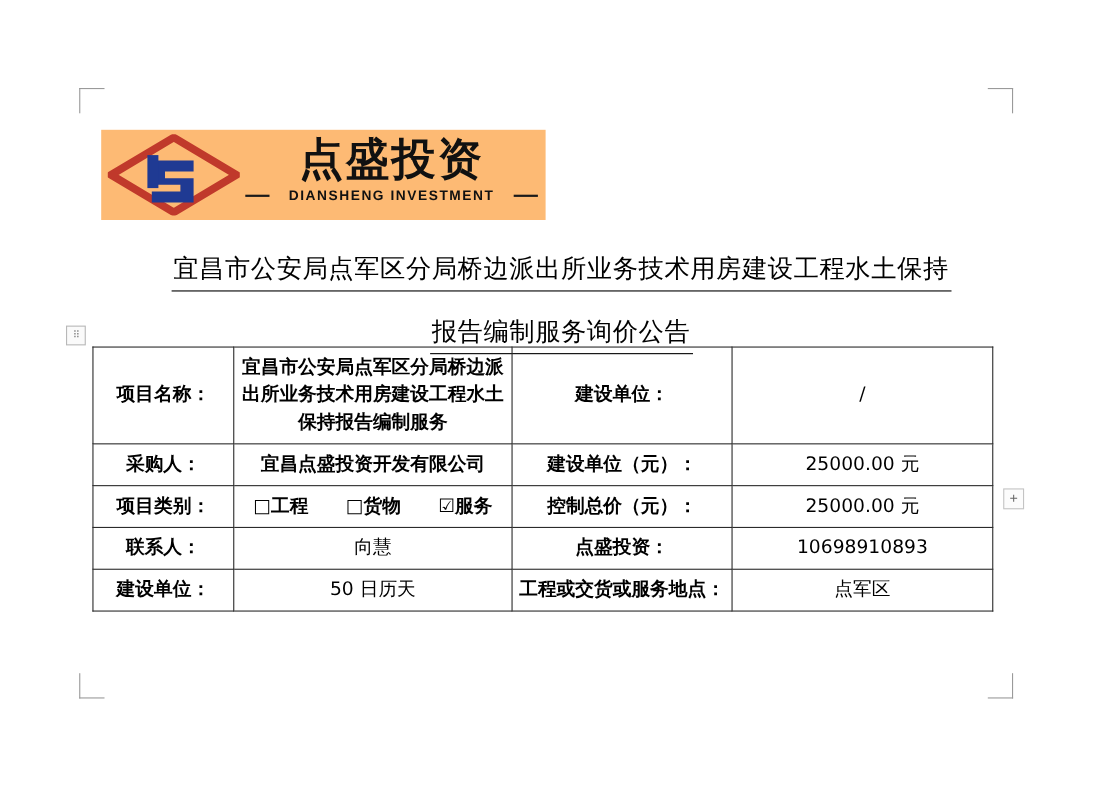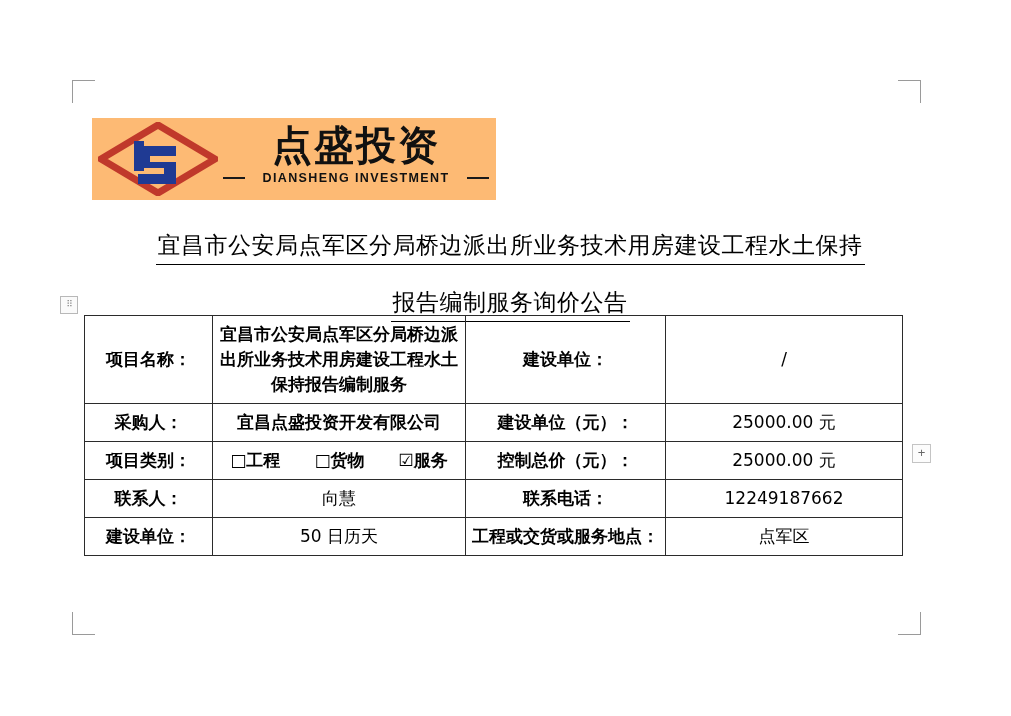--- a/index.html
+++ b/index.html
@@ -240,22 +240,22 @@
             <span>□货物</span>
             <span>☑服务</span>
           </div>
         </td>
         <td class="lbl">控制总价（元）：</td>
         <td class="val">25000.00 元</td>
       </tr>
       <tr>
         <td class="lbl">联系人：</td>
         <td class="val">向慧</td>
-        <td class="lbl">联系电话：</td>
-        <td class="val">12249187662</td>
+        <td class="lbl">点盛投资：</td>
+        <td class="val">10698910893</td>
       </tr>
       <tr>
         <td class="lbl">建设单位：</td>
         <td class="val">50 日历天</td>
         <td class="lbl">工程或交货或服务地点：</td>
         <td class="val">点军区</td>
       </tr>
     </tbody>
   </table>
 

